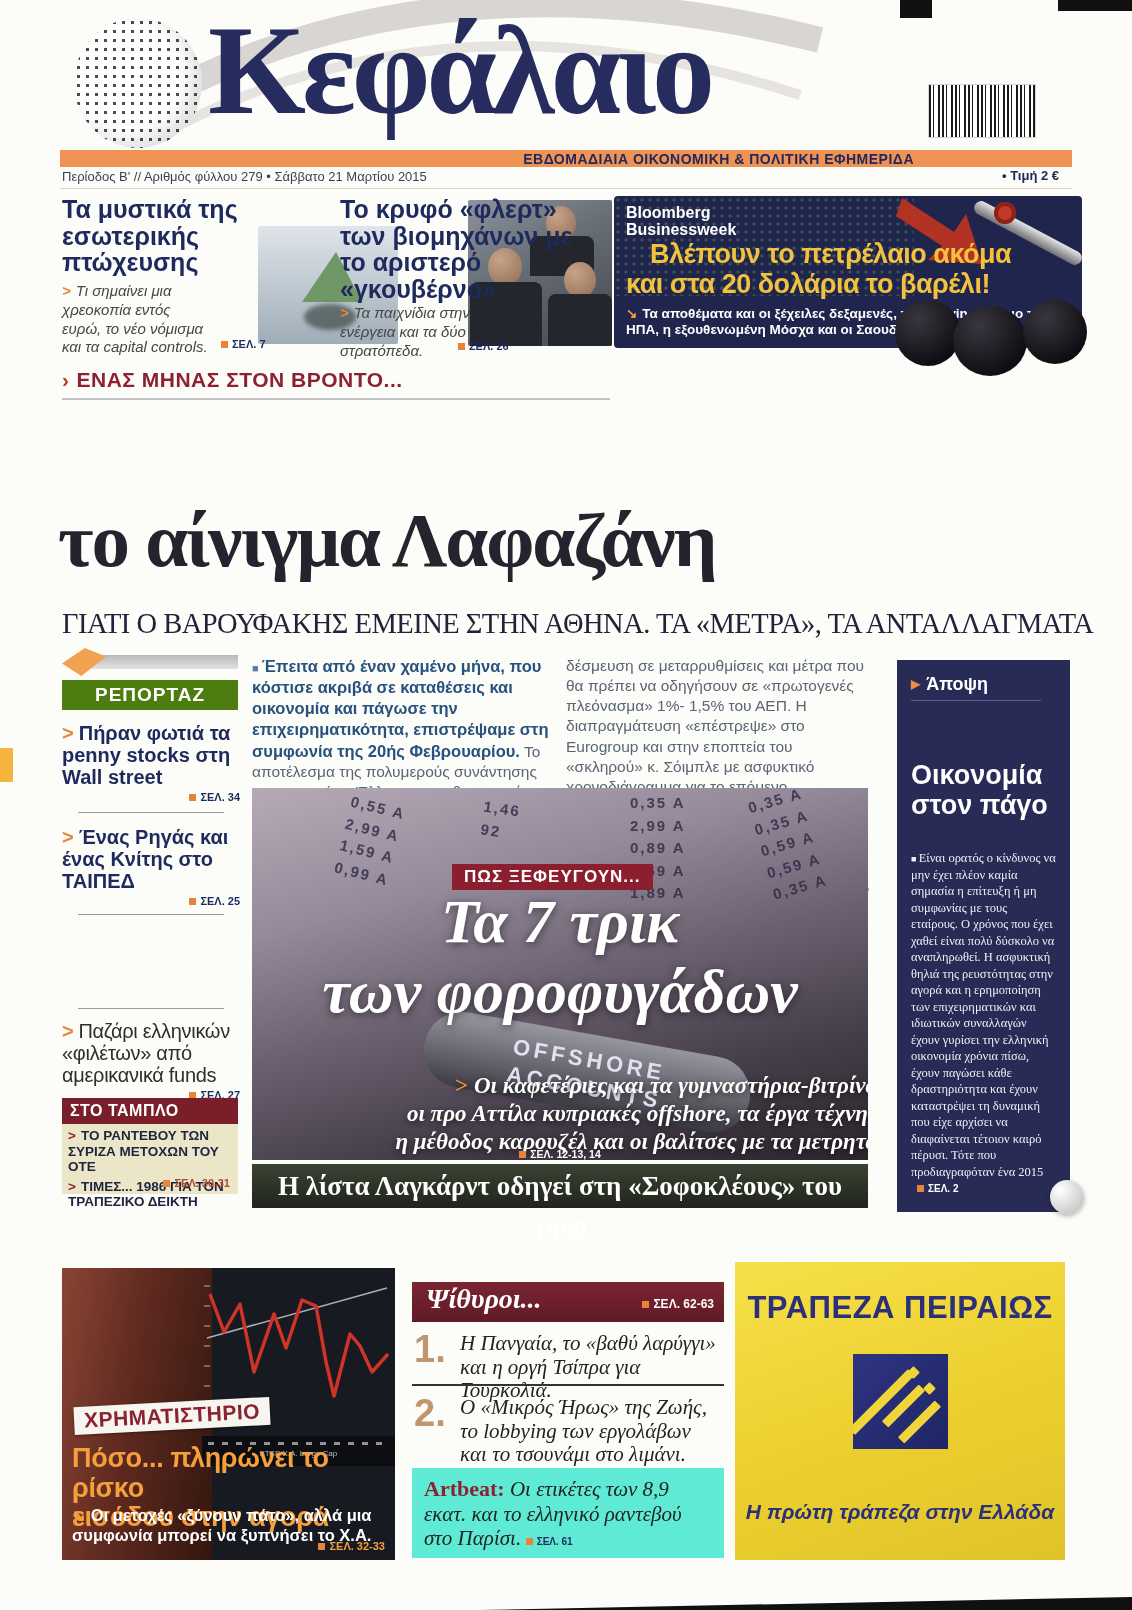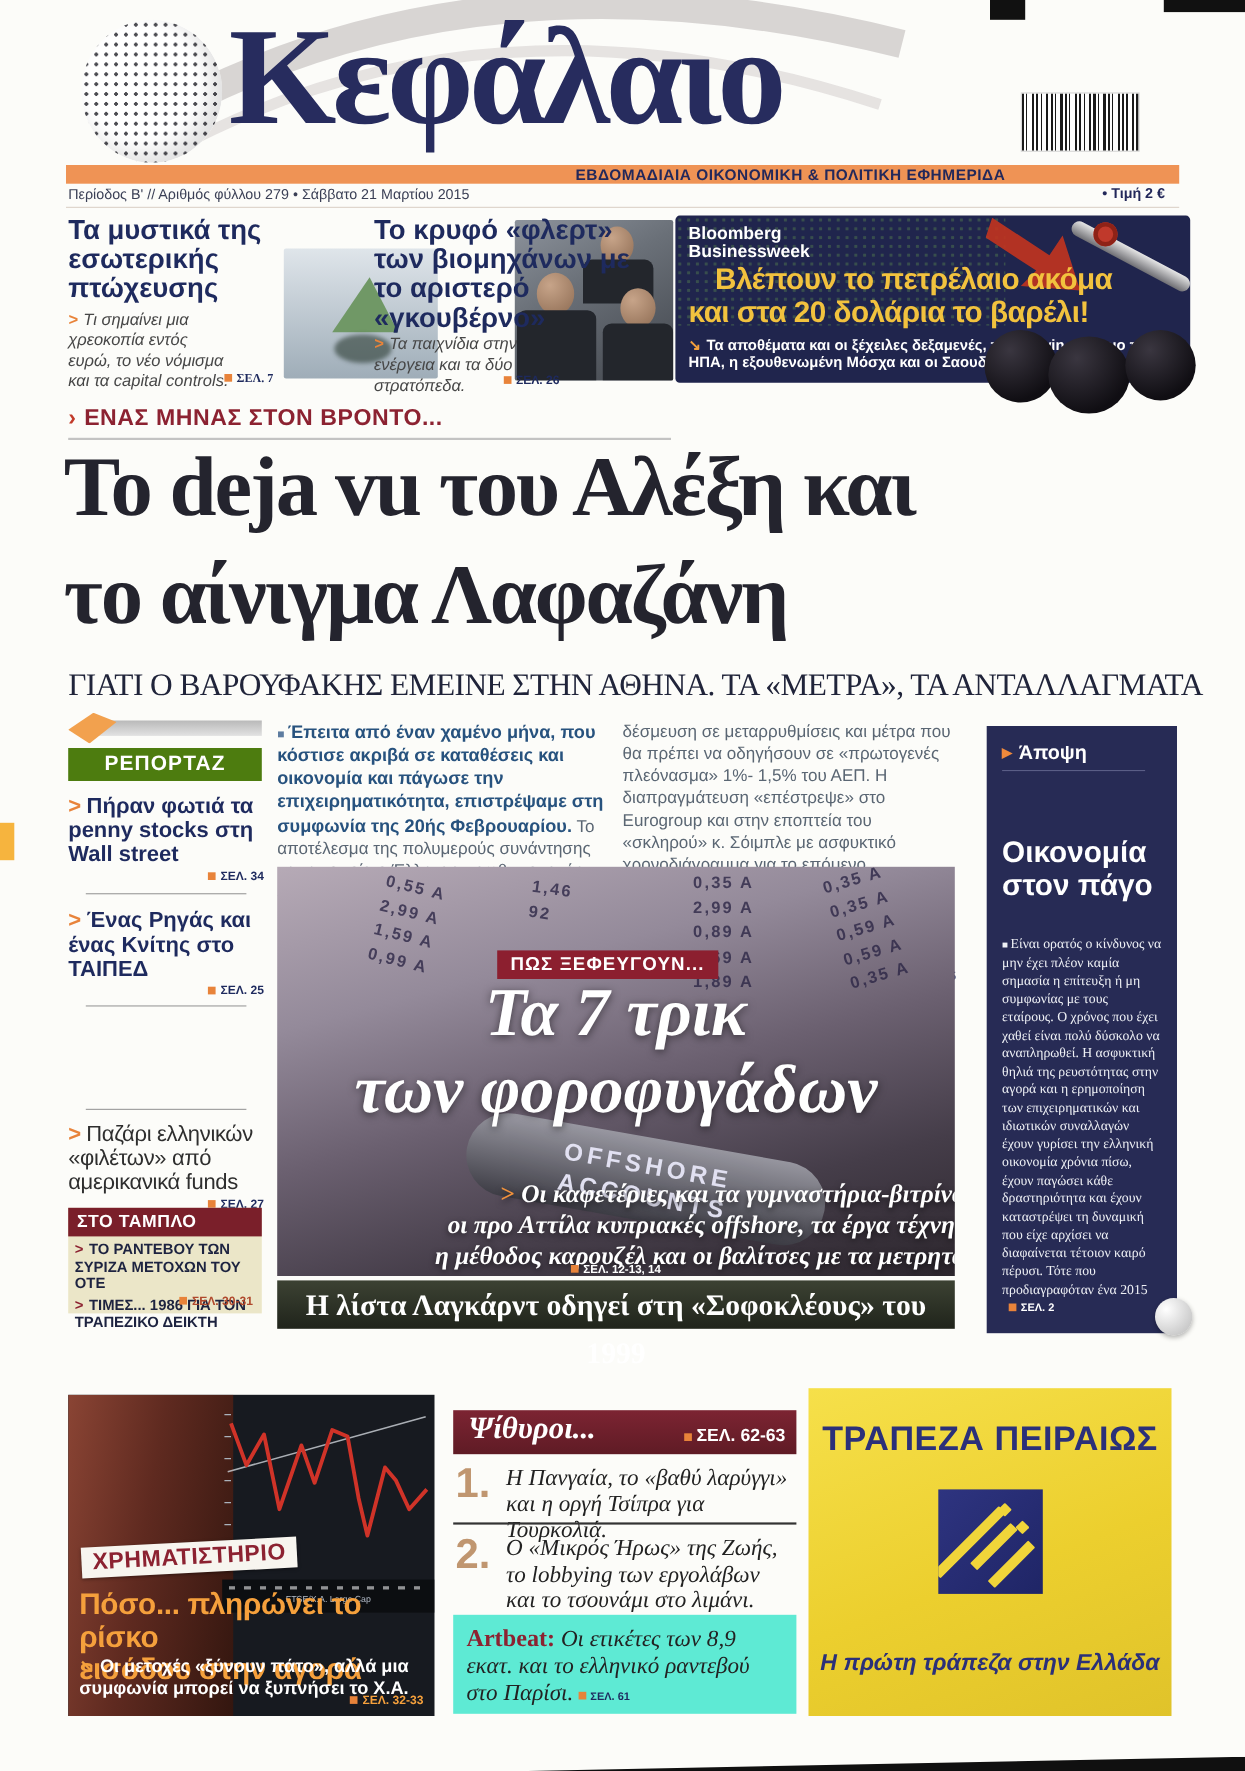--- a/index.html
+++ b/index.html
@@ -118,21 +118,21 @@
   .mk-tick .lbl{position:absolute;left:0;top:13px;width:100%;text-align:center;font:8px "Liberation Sans",sans-serif;color:#b6beca;}
   .mk-badge{position:absolute;left:12px;top:134px;background:#f7f5ef;padding:2px 10px;transform:rotate(-3deg);
             font:900 21px "Liberation Sans",sans-serif;color:#8c2231;letter-spacing:.5px;box-shadow:0 1px 3px rgba(0,0,0,.4);}
   .mk-h{position:absolute;left:10px;top:176px;font:900 27px/1.1 "Liberation Sans",sans-serif;color:#f5a03c;letter-spacing:-.3px;}
   .mk-sub{position:absolute;left:10px;top:238px;width:316px;font:600 16.5px/1.2 "Liberation Sans",sans-serif;color:#fff;}
   .mk-page{position:absolute;right:10px;top:272px;}
   
   .whisp{left:412px;top:1282px;width:312px;}
   .wh-head{position:relative;height:40px;background:linear-gradient(#7c2432,#5f1b25);}
   .wh-head .wt{position:absolute;left:14px;top:1px;font:italic bold 28px "Liberation Serif",serif;color:#fff;}
-  .wh-head .pgref{position:absolute;right:10px;top:15px;font-size:16px;}
+  .wh-head .pgref{position:absolute;right:10px;top:15px;font-size:12px;}
   .wh-item{position:absolute;left:0;width:100%;}
   .wh-item .num{position:absolute;left:2px;top:-4px;font:900 38px "Liberation Sans",sans-serif;color:#c09670;}
   .wh-item .wtext{margin-left:48px;width:258px;font:italic 21px/1.12 "Liberation Serif",serif;color:#222;}
   .wh-div{position:absolute;left:0;width:100%;height:2px;background:#333;}
   .artbeat{position:absolute;left:0;top:186px;width:288px;background:#5eead4;padding:8px 12px;}
   .artbeat .ab-label{font:bold 22px "Liberation Serif",serif;color:#8c2231;}
   .artbeat .ab-text{font:italic 21px/1.15 "Liberation Serif",serif;color:#222;}
   .artbeat .pgref{font-size:10px;}
   
   .ad{left:735px;top:1262px;width:330px;height:298px;background:linear-gradient(160deg,#f6e04a 0%,#eccf2e 55%,#e0c32a 100%);}
@@ -172,21 +172,21 @@
   <div class="abs price">• Τιμή 2 €</div>
   <div class="abs mastrule"></div>
 
   <div class="abs teaser" style="left:62px;top:196px;">
     <div class="abs tease-img sea">
       <div class="boat"></div>
       <div class="boat-reflect"></div>
     </div>
     <div class="t-title">Τα μυστικά της εσωτερικής πτώχευσης</div>
     <div class="t-sub chev" style="top:86px;">Τι σημαίνει μια χρεοκοπία εντός ευρώ, το νέο νόμισμα και τα capital controls.</div>
-    <span class="pgref t-page" style="left:142px;top:142px;font-family:Liberation Serif, serif;">ΣΕΛ. 7</span>
+    <span class="pgref t-page" style="left:159px;top:142px;">ΣΕΛ. 7</span>
   </div>
 
   <div class="abs teaser" style="left:340px;top:196px;width:272px;">
     <div class="abs tease-img menphoto">
       <div class="head" style="left:78px;top:6px;width:30px;height:34px;"></div>
       <div class="suit" style="left:62px;top:36px;width:64px;height:40px;"></div>
       <div class="head" style="left:20px;top:48px;width:34px;height:38px;"></div>
       <div class="suit" style="left:2px;top:82px;width:72px;height:64px;"></div>
       <div class="head" style="left:96px;top:62px;width:32px;height:36px;"></div>
       <div class="suit" style="left:80px;top:94px;width:64px;height:52px;"></div>
@@ -215,21 +215,20 @@
     </div>
   </div>
   <div class="abs" style="left:895px;top:292px;width:200px;height:80px;">
     <div class="barrel" style="left:0;top:8px;width:66px;height:66px;"></div>
     <div class="barrel" style="left:58px;top:14px;width:74px;height:70px;"></div>
     <div class="barrel" style="left:128px;top:8px;width:64px;height:64px;"></div>
   </div>
 
   <div class="abs kicker">ΕΝΑΣ ΜΗΝΑΣ ΣΤΟΝ ΒΡΟΝΤΟ...</div>
   <div class="abs krule"></div>
-  <div class="abs headline" style="top:404px;">Το deja vu του Αλέξη και</div>
   <div class="abs headline" style="top:502px;">το αίνιγμα Λαφαζάνη</div>
   <div class="abs deck">ΓΙΑΤΙ Ο ΒΑΡΟΥΦΑΚΗΣ ΕΜΕΙΝΕ ΣΤΗΝ ΑΘΗΝΑ. ΤΑ «ΜΕΤΡΑ», ΤΑ ΑΝΤΑΛΛΑΓΜΑΤΑ</div>
 
   <div class="abs handicon"></div>
   <div class="abs graystrip"></div>
   <div class="abs repbar">ΡΕΠΟΡΤΑΖ</div>
 
   <div class="abs sbitem" style="top:722px;">
     <span class="txt chev">Πήραν φωτιά τα penny stocks στη Wall street</span>
     <span class="pgref">ΣΕΛ. 34</span>

